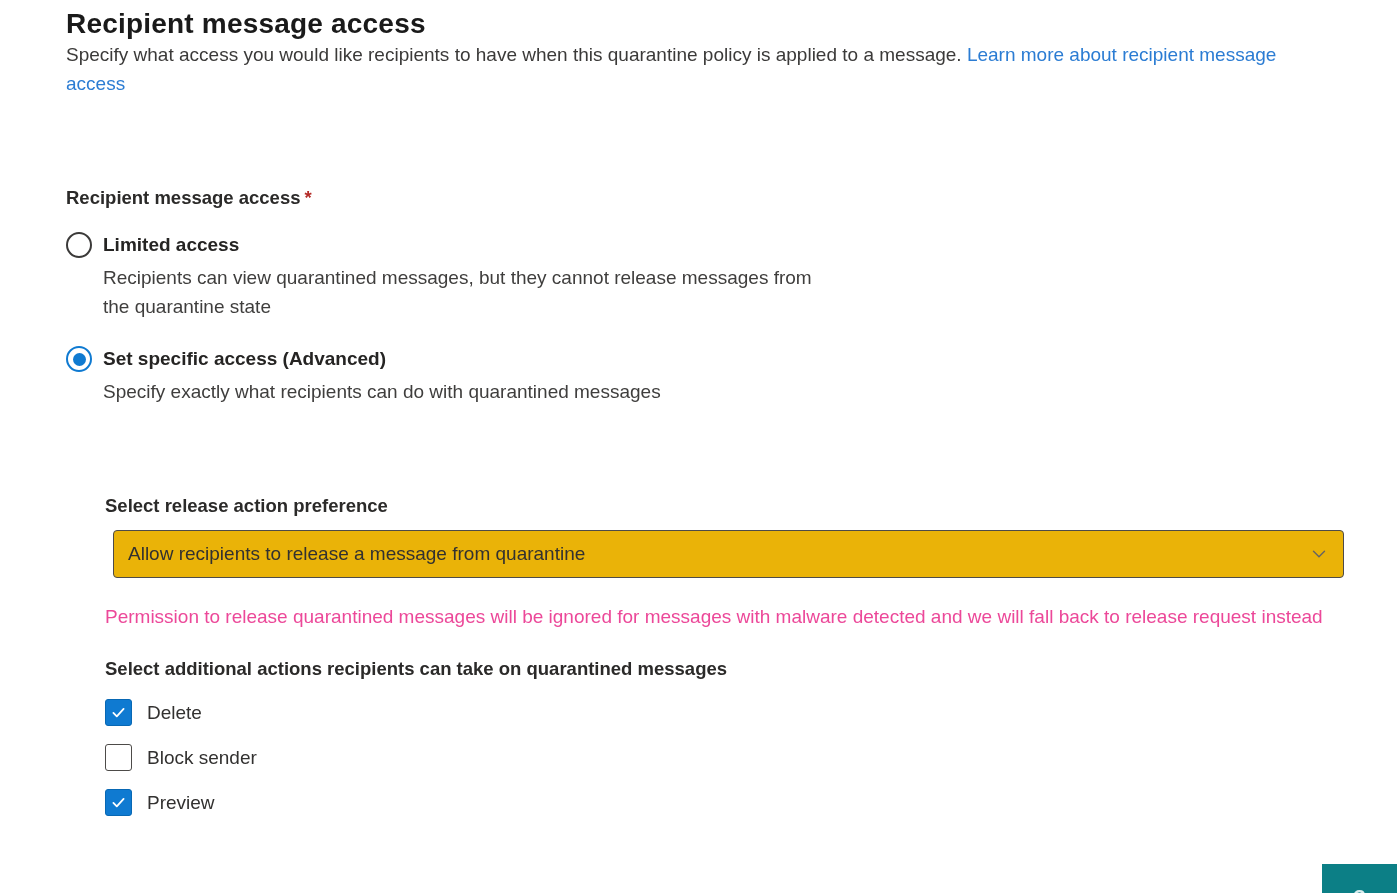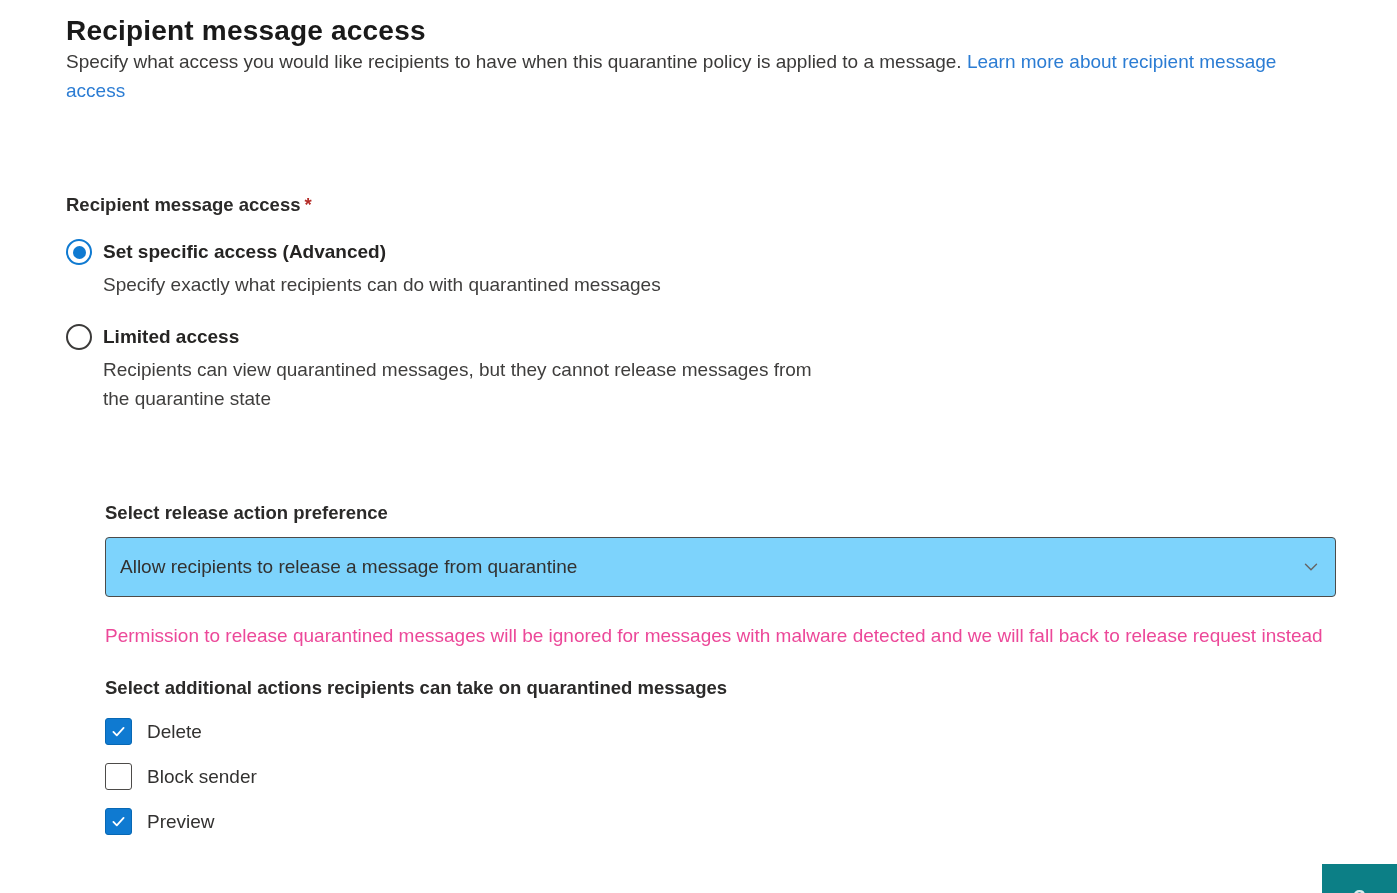--- a/index.html
+++ b/index.html
@@ -3,21 +3,21 @@
 <meta charset="utf-8">
 <style>
   * { margin: 0; padding: 0; box-sizing: border-box; }
   html, body {
     width: 1397px; height: 893px;
     background: #ffffff;
     font-family: "Liberation Sans", "DejaVu Sans", sans-serif;
     color: #323130;
     overflow: hidden;
   }
-  .page { position: relative; width: 1397px; height: 893px; padding: 15px 62px 0 66px; }
+  .page { position: relative; width: 1397px; height: 893px; padding: 8px 62px 0 66px; }
 
   h1.page-title {
     font-size: 28px; font-weight: 700; color: #1a1a1a;
     letter-spacing: 0.2px;
   }
 
   .intro {
     max-width: 1270px;
     font-size: 19px; line-height: 29px; color: #3b3a39;
   }
@@ -56,24 +56,24 @@
   .radio-option + .radio-option { margin-top: 25px; }
 
   
   .advanced { margin: 88px 0 0 39px; width: 1231px; }
 
   .section-label {
     font-size: 18.5px; font-weight: 600; color: #2b2a29; line-height: 24px; margin-top: 40px;
   }
 
   .dropdown {
-    margin-top: 12px; height: 60px; width: 100%;
-    border: 1.5px solid #4d4b49; border-radius: 4px; background: #7dd3fc;
+    margin-top: 12px; height: 48px; width: 100%;
+    border: 1.5px solid #4d4b49; border-radius: 4px; background: #eab308;
     display: flex; align-items: center; justify-content: space-between;
-    padding: 0 16px 0 14px; cursor: pointer;
+    padding: 0 16px 0 14px; cursor: pointer; margin-left: 8px;
   }
   .dropdown .value { font-size: 19px; color: #323130; }
   .chevron-icon { display: flex; align-items: center; }
 
   .help-text {
     margin-top: 25px; max-width: 1235px;
     font-size: 19px; line-height: 28px; color: #ec4899;
   }
 
   .additional-label { margin-top: 26px; }
@@ -109,34 +109,34 @@
 <div class="page">
 
   <h1 class="page-title">Recipient message access</h1>
 
   <p class="intro"><span>Specify what access you would like recipients to have when this quarantine policy is applied to a message. </span><a>Learn more about recipient message access</a></p>
 
   <div class="field-label"><span>Recipient message access</span><span class="required">*</span></div>
 
   <div class="radio-option">
     <div class="radio-row">
+      <div class="radio-circle"></div>
+      <div class="radio-label">Limited access</div>
+    </div>
+    <div class="radio-desc">Recipients can view quarantined messages, but they cannot release messages from the quarantine state</div>
+  </div>
+
+  <div class="radio-option">
+    <div class="radio-row">
       <div class="radio-circle selected">
         <div class="dot"></div>
       </div>
       <div class="radio-label">Set specific access (Advanced)</div>
     </div>
     <div class="radio-desc">Specify exactly what recipients can do with quarantined messages</div>
-  </div>
-
-  <div class="radio-option">
-    <div class="radio-row">
-      <div class="radio-circle"></div>
-      <div class="radio-label">Limited access</div>
-    </div>
-    <div class="radio-desc">Recipients can view quarantined messages, but they cannot release messages from the quarantine state</div>
   </div>
 
   <div class="advanced">
 
     <div class="section-label">Select release action preference</div>
 
     <div class="dropdown">
       <span class="value">Allow recipients to release a message from quarantine</span>
       <span class="chevron-icon">
         <svg width="16" height="16" viewBox="0 0 16 16">

